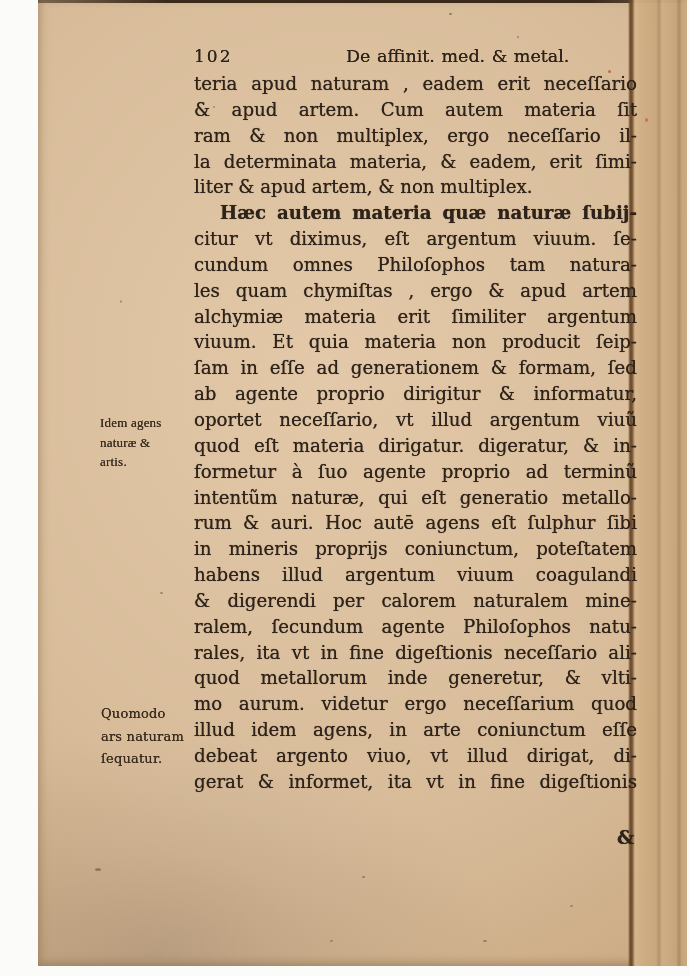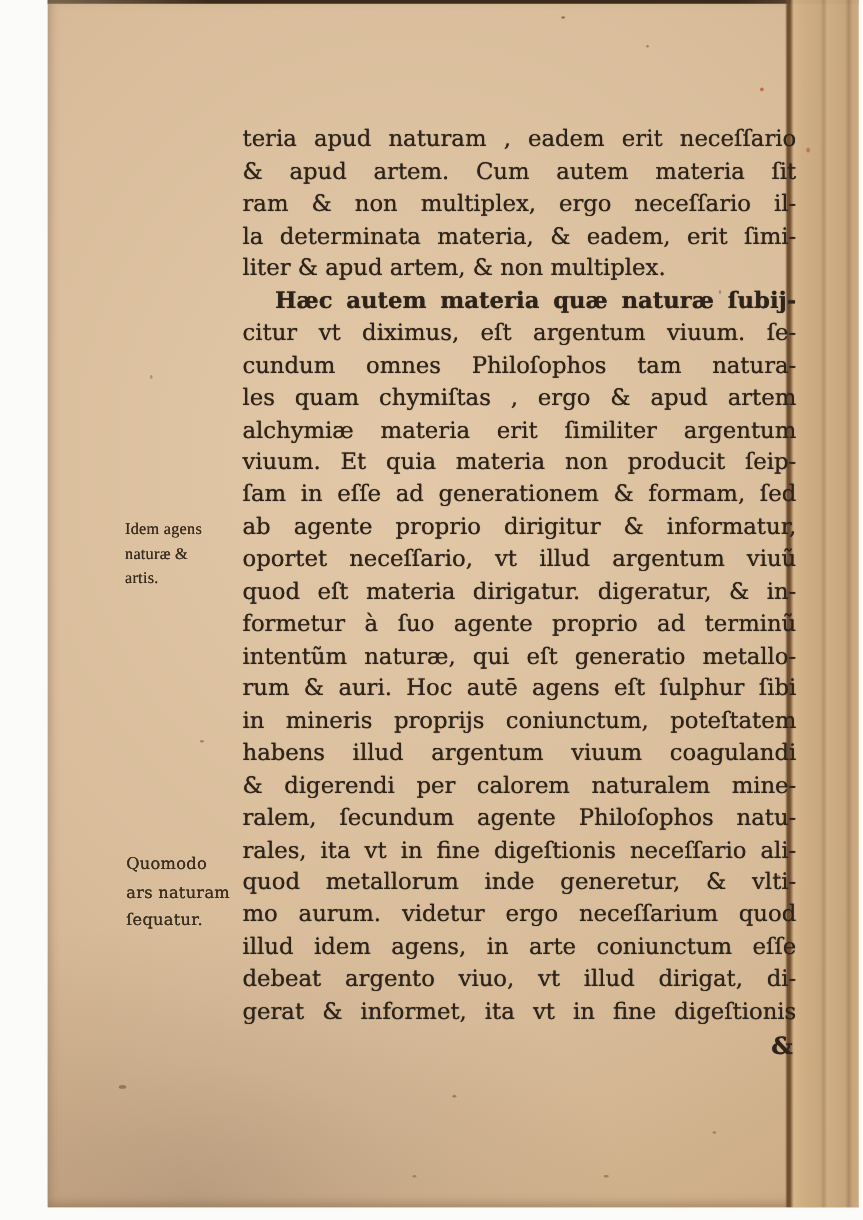--- a/index.html
+++ b/index.html
@@ -50,51 +50,54 @@
   }
   .running-title {
     position:absolute; left:152px; top:0; font-size:17.5px; white-space:nowrap;
     text-shadow:0 0 0.6px currentColor; word-spacing:1px;
   }
 
   .text-block {
     position:absolute; left:156px; top:71px; width:443px; color:var(--ink);
     font-size:18.2px; line-height:25.85px;
     text-shadow:0 0 0.7px rgba(46,35,26,0.85);
-    margin-top:28px;
   }
   .text-line { text-align:justify; text-align-last:justify; white-space:nowrap; height:25.85px; overflow:visible; }
   .text-line.para-end { text-align-last:left; }
   .text-line.indent { padding-left:26px;font-weight:bold; }
 
   .margin-note {
     position:absolute; width:125px; color:#3a2d20; font-size:13px; line-height:19.5px;
     text-shadow:0 0 0.5px currentColor; letter-spacing:0.2px;
   }
   .margin-note-1 { left:62px; top:413px;font-family:Liberation Serif, serif; }
-  .margin-note-2 { left:63px; top:681px; line-height:22.5px; }
+  .margin-note-2 { left:63px; top:703px; line-height:22.5px; }
 
   .catchword {
     position:absolute; left:579px; top:826px; color:var(--ink);
     font-size:19px; font-weight:bold; text-shadow:0 0 0.7px currentColor;
   }
 
   .speck { position:absolute; border-radius:50%; pointer-events:none; }
 
   .bottom-white { position:absolute; left:0; right:0; bottom:0; height:10px; background:var(--backdrop); }
   .right-white { position:absolute; top:0; bottom:0; right:0; width:3px; background:var(--backdrop); }
 </style>
 </head>
 <body>
 
 <div class="photo">
   <div class="page">
     <div class="top-strip"></div>
     <div class="fore-edge"></div>
 
+    <div class="running-head">
+      <span class="page-number">102</span>
+      <span class="running-title">De affinit. med. &amp; metal.</span>
+    </div>
 
     <div class="margin-note margin-note-1">
         <div>Idem agens</div>
         <div>naturæ &amp;</div>
         <div>artis.</div>
       </div>
     <div class="margin-note margin-note-2">
         <div>Quomodo</div>
         <div>ars naturam</div>
         <div>ſequatur.</div>

